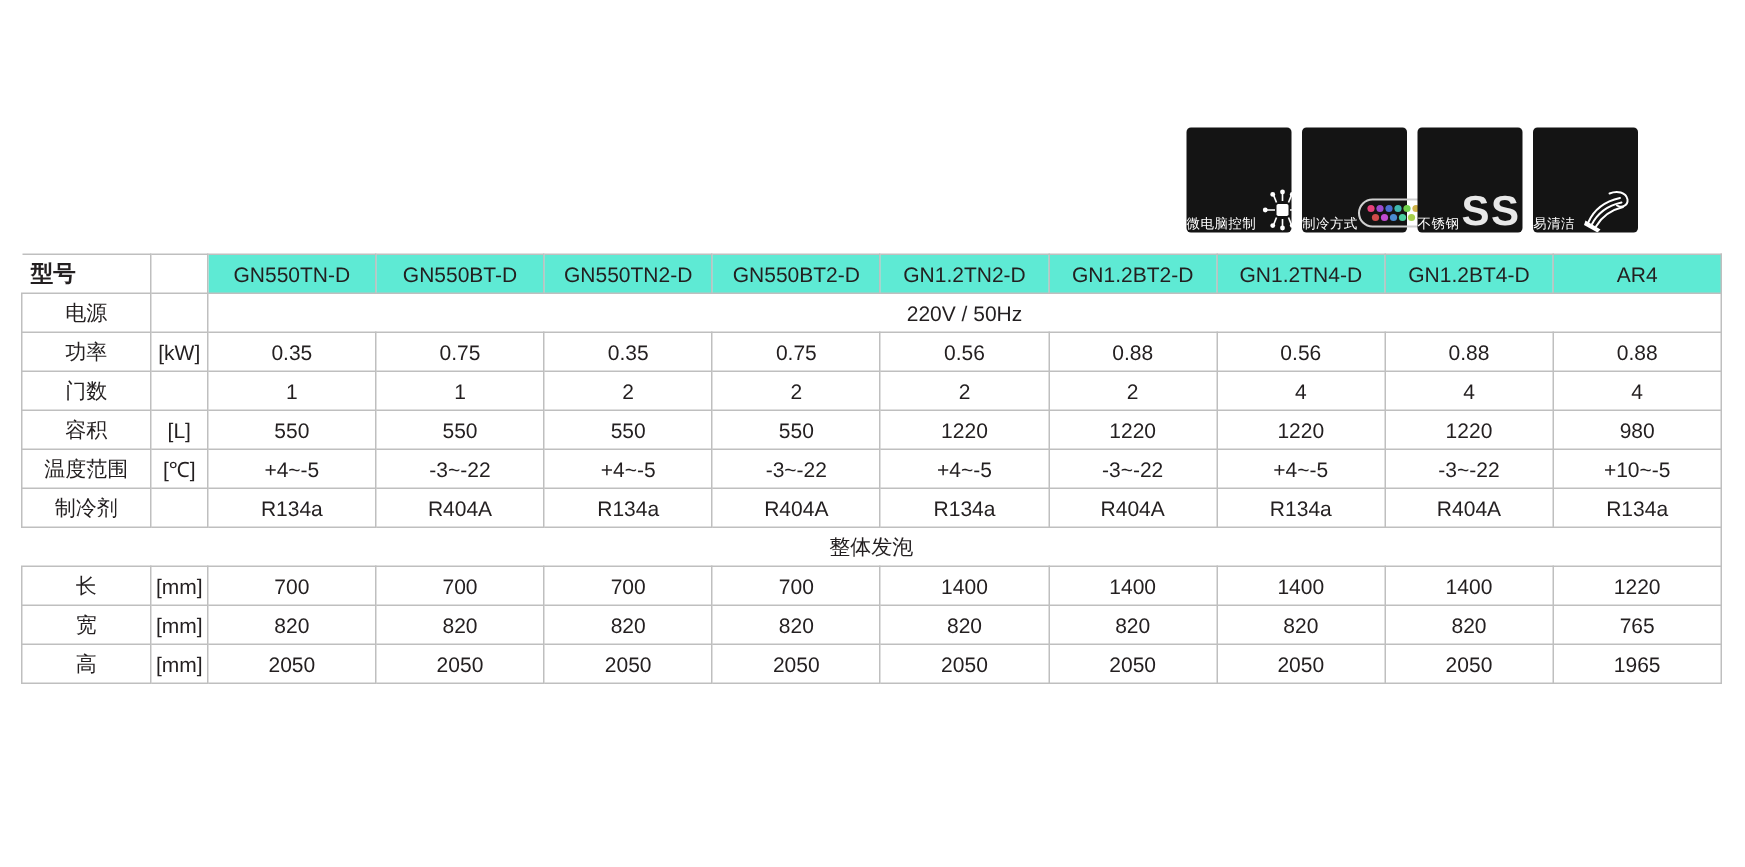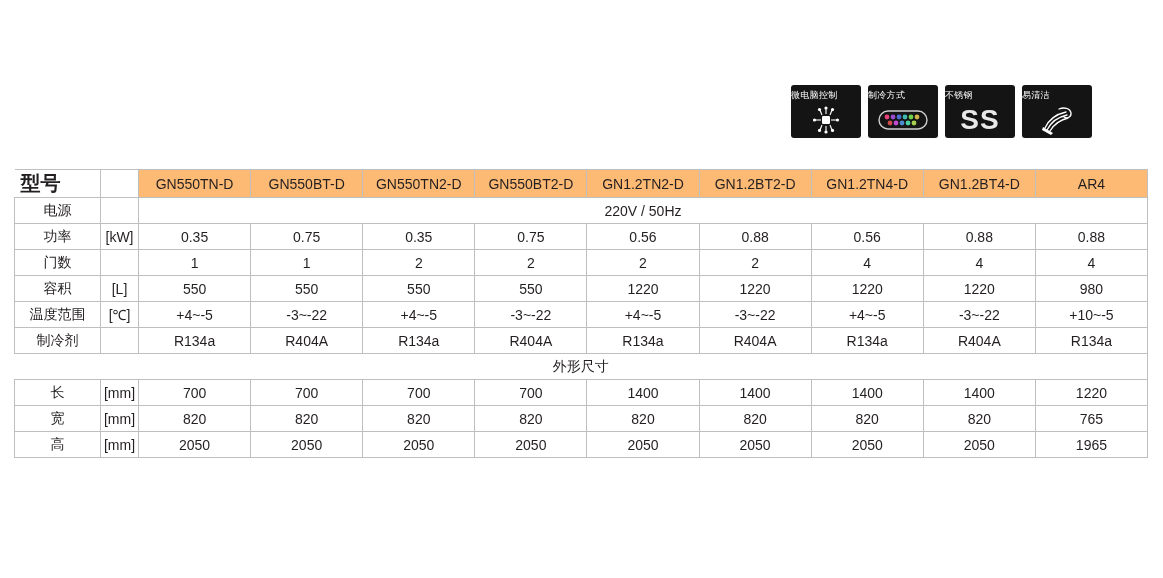--- a/index.html
+++ b/index.html
@@ -19,26 +19,26 @@
   
   .badges {
     position: absolute;
     left: 791px;
     top: 85px;
     display: flex;
     gap: 7px;
   }
   .badge {
     width: 70px;
-    height: 53px;
+    height: 70px;
     background: #141414;
     border-radius: 3px;
     display: flex;
-    flex-direction: column;
-    align-items: flex-start;
+    flex-direction: row;
+    align-items: flex-end;
     justify-content: flex-start;
     padding-top: 5px;
     box-sizing: border-box;
   }
   .badge-label {
     color: #ffffff;
     font-size: 9px;
     line-height: 11px;
     letter-spacing: 0.3px;
     white-space: nowrap;
@@ -85,29 +85,29 @@
     text-align: left !important;
     padding-left: 6px !important;
     border-left: none !important;
   }
   .col-unit {
     width: 38px;
     font-size: 11px;
     color: #333;
   }
   .hdr-row td, .hdr-row th {
-    background: #fdba74;
+    background: #5eead4;
     font-weight: bold;
     font-size: 14.5px;
     height: 34px;
   }
   .hdr-row .col-name {
     background: #ffffff;
     font-weight: bold;
-    font-size: 20px;
+    font-size: 15px;
   }
   .hdr-row .col-unit {
     background: #ffffff;
   }
   .row-label {
     text-align: left;
     padding-left: 6px;
     border-left: none;
   }
   .merged-power {
@@ -299,21 +299,21 @@
         <td>R134a</td>
         <td>R404A</td>
         <td>R134a</td>
         <td>R404A</td>
         <td>R134a</td>
         <td>R404A</td>
         <td>R134a</td>
       </tr>
 
       <tr class="section-row">
-        <td colspan="11" class="no-left">外形尺寸</td>
+        <td colspan="11" class="no-left">整体发泡</td>
       </tr>
 
       <tr>
         <td class="row-label">长</td>
         <td class="col-unit">[mm]</td>
         <td>700</td>
         <td>700</td>
         <td>700</td>
         <td>700</td>
         <td>1400</td>

